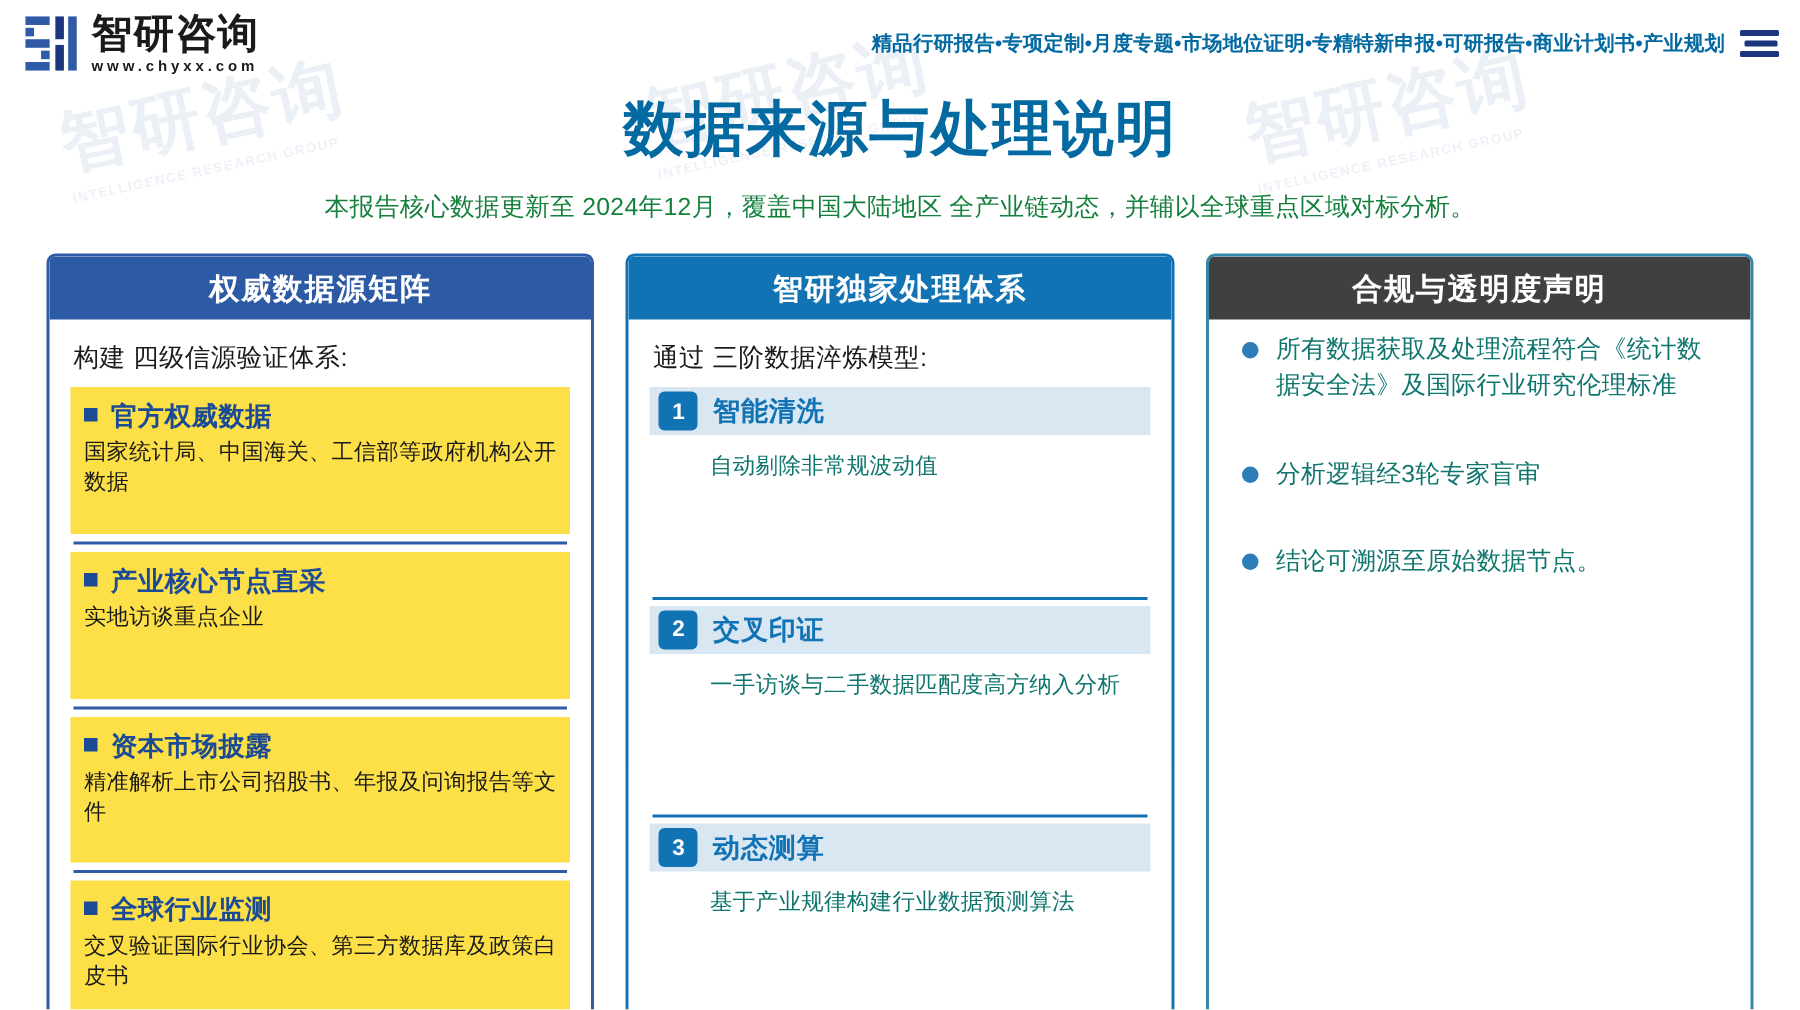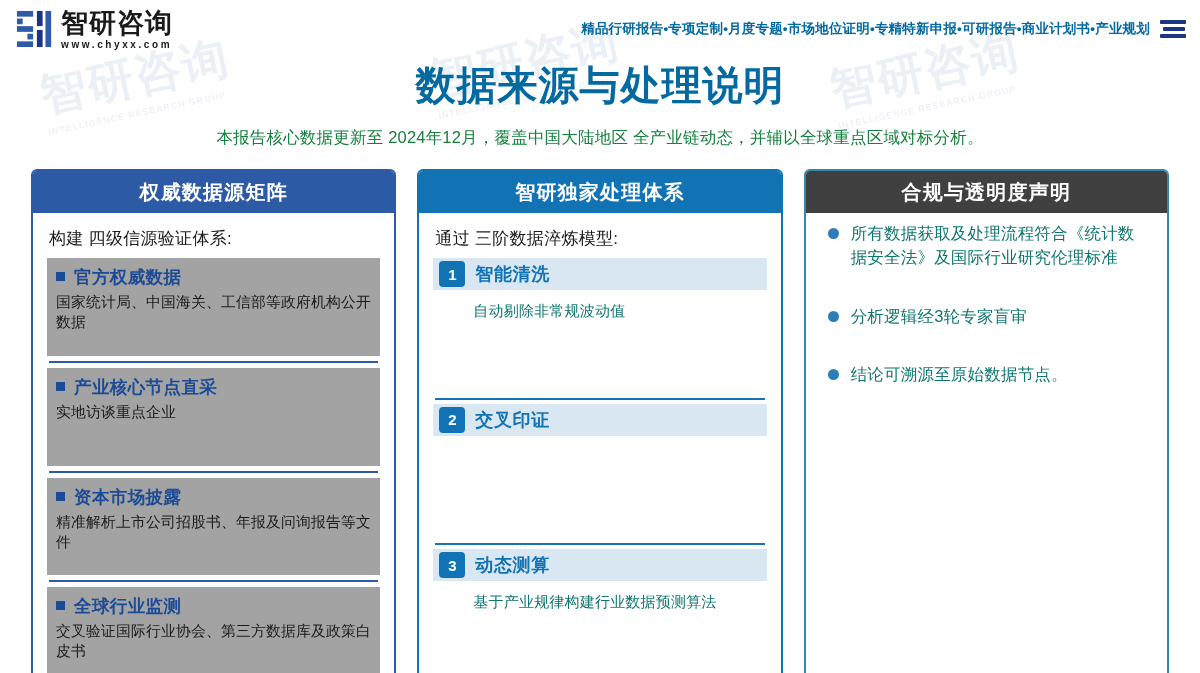--- a/index.html
+++ b/index.html
@@ -117,21 +117,21 @@
     display: flex; flex-direction: column;
     position: relative;
   }
   .intro {
     font-size: 17px; color: #1a1a1a; margin: 4px 0 8px 2px;
     letter-spacing: .3px;
   }
 
   
   .src-item {
-    background: #a3a3a3;
+    background: #fde047;
     padding: 7px 9px 9px 9px;
     flex: 1 1 0;
   }
   .src-sep { height: 2px; background: #2f5aa8; margin: 5px 2px; flex: none; }
   .src-title {
     display: flex; align-items: baseline; gap: 9px;
     font-size: 17.5px; font-weight: 700; color: #1b4a96;
     letter-spacing: .4px;
   }
   .sq-bullet {
@@ -312,20 +312,21 @@
           </div>
           <div class="step-desc">自动剔除非常规波动值</div>
         </div>
         <div class="step-sep"></div>
 
         <div class="step">
           <div class="step-head">
             <span class="step-num">2</span>
             <span class="step-title">交叉印证</span>
           </div>
+          <div class="step-desc">一手访谈与二手数据匹配度高方纳入分析</div>
         </div>
         <div class="step-sep"></div>
 
         <div class="step">
           <div class="step-head">
             <span class="step-num">3</span>
             <span class="step-title">动态测算</span>
           </div>
           <div class="step-desc">基于产业规律构建行业数据预测算法</div>
         </div>

